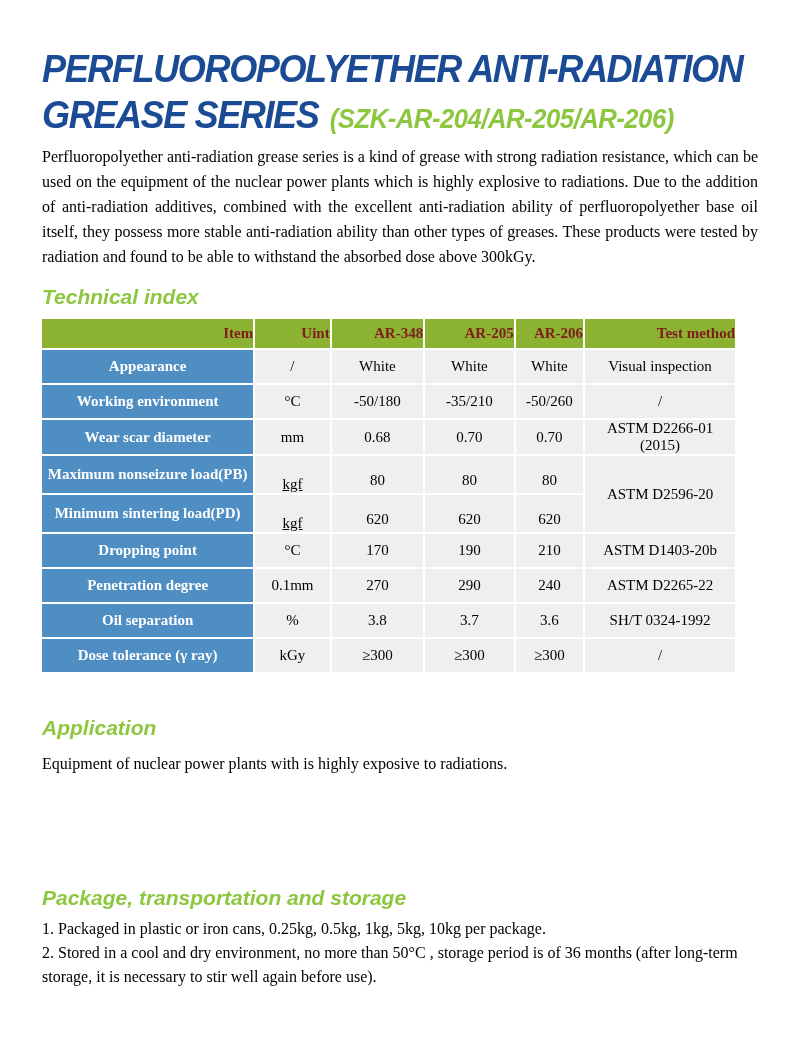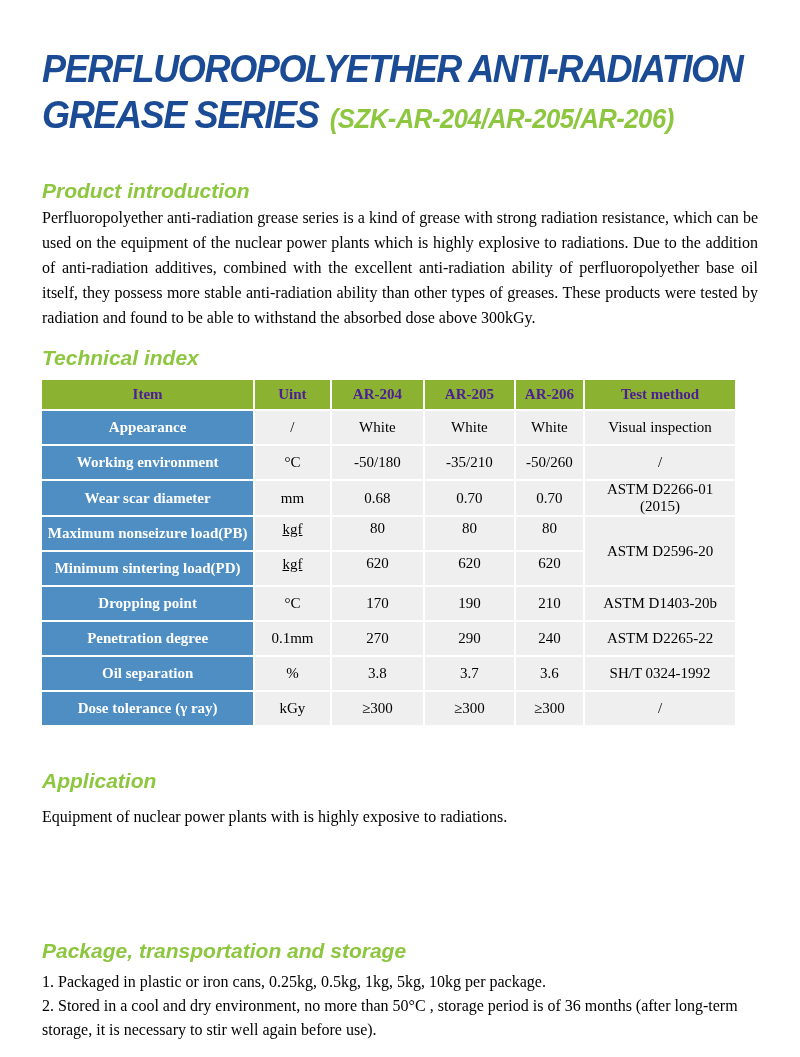--- a/index.html
+++ b/index.html
@@ -85,82 +85,81 @@
   table.tech {
     margin-top: 8px;
     margin-left: -2px;
     border-collapse: separate;
     border-spacing: 2px;
     table-layout: fixed;
     width: 697px;
   }
   table.tech th {
     background: #8CB232;
-    color: #4c1d95;
+    color: #7f1d1d;
     font-weight: bold;
     font-size: 15px;
     height: 29px;
-    text-align: center;
+    text-align: right;
     vertical-align: middle;
   }
   table.tech td {
     background: #EFEFEF;
     font-size: 15px;
     height: 33px;
     text-align: center;
     vertical-align: middle;
   }
   table.tech td.item {
     background: #4F8EC3;
     color: #ffffff;
     font-weight: bold;
     margin-left: 16px;
   }
   table.tech td.unit-top {
     vertical-align: top;
-    padding-top: 4px;
+    padding-top: 20px;
     text-decoration: underline;
   }
   table.tech td.val-low {
     vertical-align: bottom;
-    padding-bottom: 13px;
+    padding-bottom: 4px;
   }
 </style>
 </head>
 <body>
 
 <div class="page">
 
   <div class="title-block">
     <div class="title-line1">PERFLUOROPOLYETHER ANTI-RADIATION</div>
     <div class="title-line2">
       <span class="main">GREASE SERIES</span>
       <span class="codes">(SZK-AR-204/AR-205/AR-206)</span>
     </div>
   </div>
 
-  <div class="section-heading h-intro">Product introduction</div>
   <p class="intro-text">Perfluoropolyether anti-radiation grease series is a kind of grease with strong radiation resistance, which can be used on the equipment of the nuclear power plants which is highly explosive to radiations. Due to the addition of anti-radiation additives, combined with the excellent anti-radiation ability of perfluoropolyether base oil itself, they possess more stable anti-radiation ability than other types of greases. These products were tested by radiation and found to be able to withstand the absorbed dose above 300kGy.</p>
 
   <div class="section-heading h-tech">Technical index</div>
 
   <table class="tech">
     <colgroup>
       <col style="width:210px">
         <col style="width:74px">
         <col style="width:91px">
       <col style="width:88px">
         <col style="width:67px">
         <col style="width:149px">
     </colgroup>
     <thead>
       <tr>
         <th>Item</th>
         <th>Uint</th>
-        <th>AR-204</th>
+        <th>AR-348</th>
         <th>AR-205</th>
         <th>AR-206</th>
         <th>Test method</th>
       </tr>
     </thead>
     <tbody>
       <tr>
         <td class="item">Appearance</td>
         <td>/</td>
         <td>White</td>

